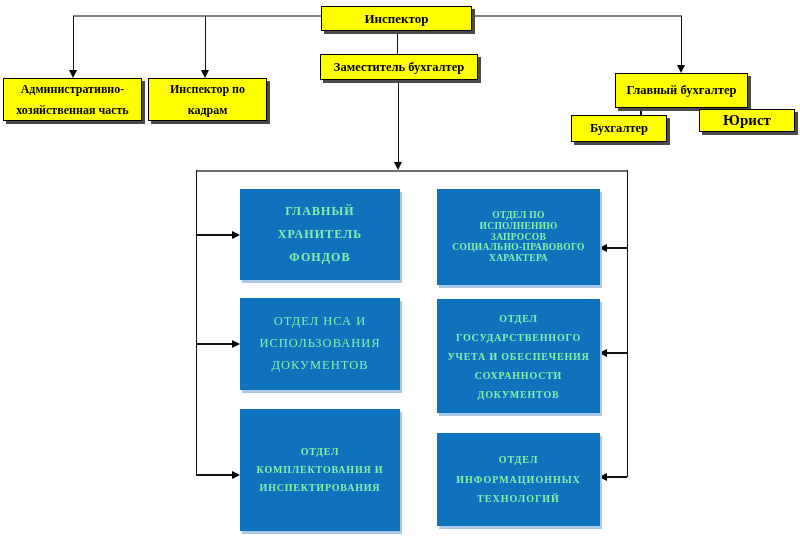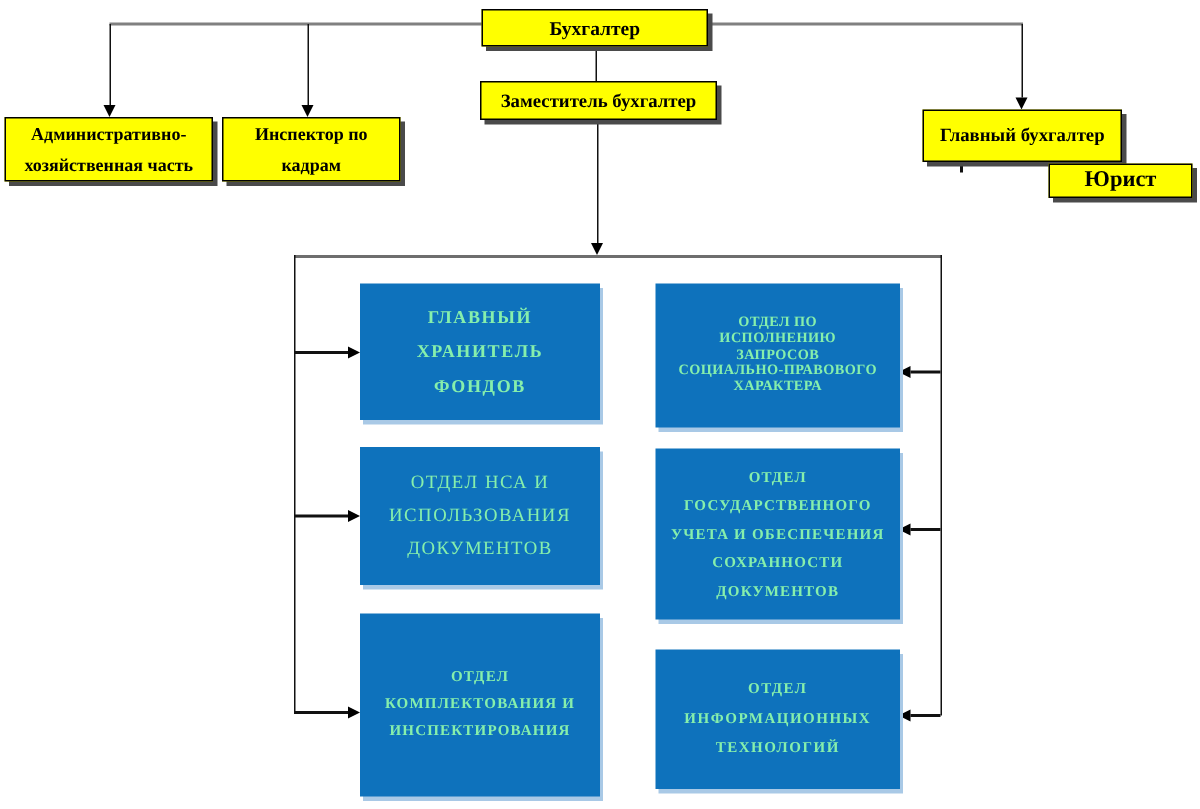--- a/index.html
+++ b/index.html
@@ -101,27 +101,28 @@
   <div class="ah ah-down" id="ah-hr"></div>
   <div class="ah ah-down" id="ah-chief-acc"></div>
   <div class="ah ah-down" id="ah-dep-cont"></div>
   <div class="ah ah-right" id="ah-b1"></div>
   <div class="ah ah-right" id="ah-b2"></div>
   <div class="ah ah-right" id="ah-b3"></div>
   <div class="ah ah-left" id="ah-b4"></div>
   <div class="ah ah-left" id="ah-b5"></div>
   <div class="ah ah-left" id="ah-b6"></div>
 
-  <div class="node ybox" id="n-director">Бухгалтер</div>
+  <div class="node ybox" id="n-director">Инспектор</div>
   <div class="node ybox" id="n-deputy">Заместитель бухгалтер</div>
   <div class="node ybox lines" id="n-admin">Административно-
 хозяйственная часть</div>
   <div class="node ybox lines" id="n-hr">Инспектор по
 кадрам</div>
   <div class="node ybox" id="n-chief-acc">Главный бухгалтер</div>
+  <div class="node ybox" id="n-accountant">Бухгалтер</div>
   <div class="node ybox" id="n-lawyer">Юрист</div>
 
   <div class="node bbox lines" id="n-b1">ГЛАВНЫЙ
 ХРАНИТЕЛЬ
 ФОНДОВ</div>
   <div class="node bbox lines" id="n-b2">ОТДЕЛ НСА И
 ИСПОЛЬЗОВАНИЯ
 ДОКУМЕНТОВ</div>
   <div class="node bbox" id="n-b3">
     <div class="lines para1">ОТДЕЛ

